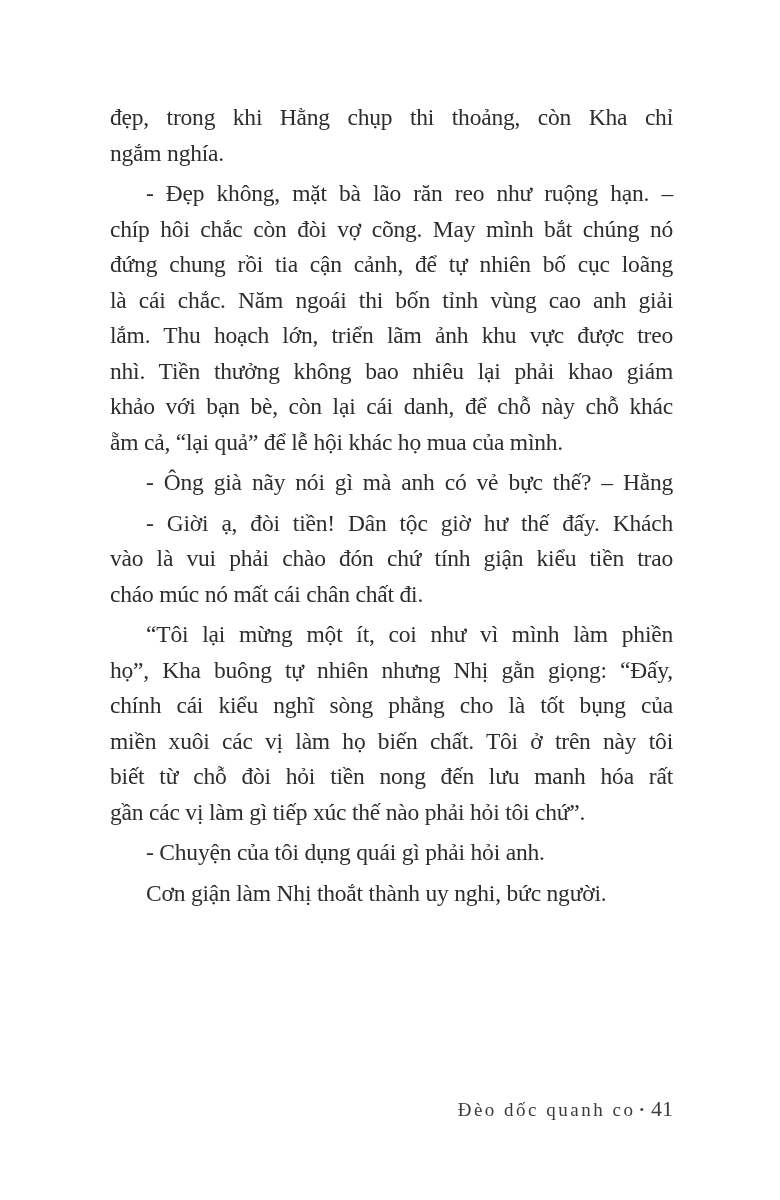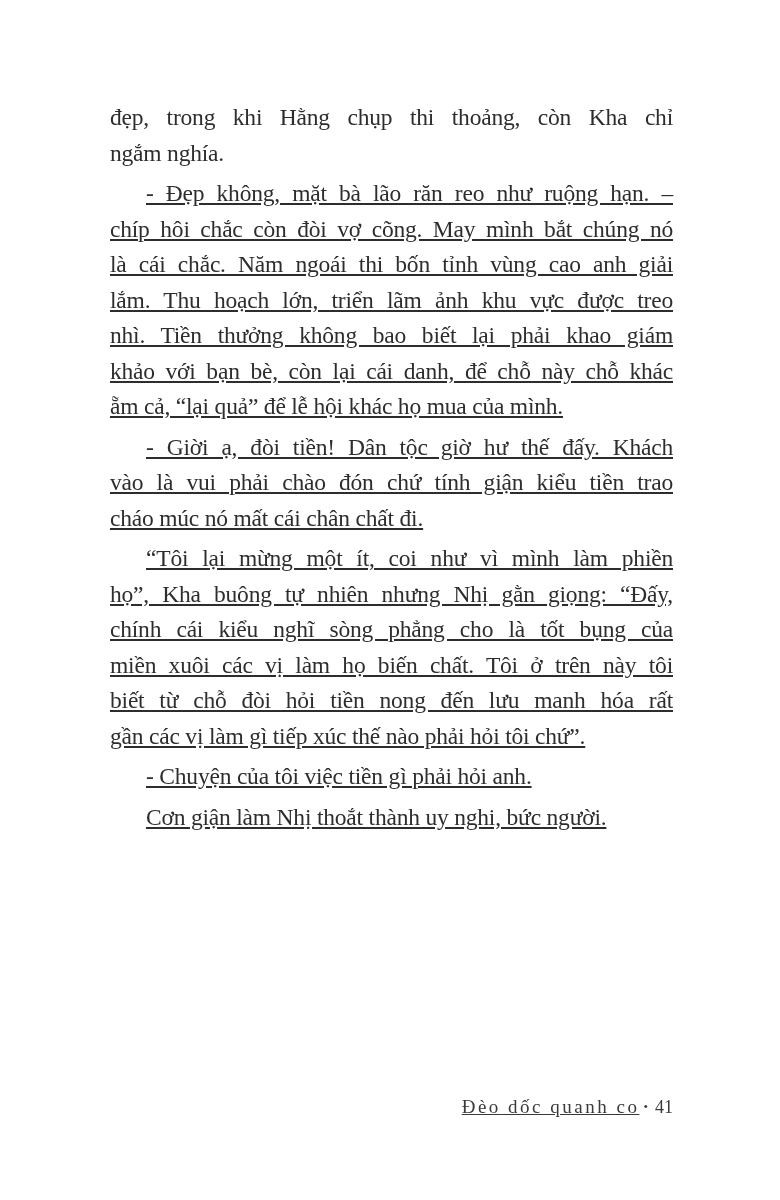--- a/index.html
+++ b/index.html
@@ -19,21 +19,21 @@
   #text-block {
     position: absolute;
     left: 110px;
     right: 107px;
     top: 100px;
     font-size: 23.5px;
     line-height: 35.5px;
     letter-spacing: -0.2px;
   }
   .para { margin: 0; }
-  .para + .para { margin-top: 5px; text-decoration: underline; }
+  .para + .para { margin-top: 5px; }
   .line {
     text-align: justify;
     text-align-last: justify;
     white-space: normal;
   }
   .line.last {
     text-align-last: left;
   }
   .line.indent {
     text-indent: 36px;
@@ -43,68 +43,69 @@
     left: 110px;
     right: 107px;
     top: 1096px;
     text-align: right;
     color: #3a3a3a;
     white-space: nowrap;
   }
   .running-title {
     font-size: 19px;
     letter-spacing: 2.5px;
-    text-decoration: underline;
   }
   .footer-sep {
     font-size: 13px;
     letter-spacing: 0;
     padding: 0 7px 0 4px;
     vertical-align: 2px;
   }
   .page-number {
-    font-size: 18px;
+    font-size: 22px;
     letter-spacing: 0;
   }
 </style>
 </head>
 <body>
 
 <div id="book-page">
   <main id="text-block">
       <div class="para">
         <div class="line">đẹp, trong khi Hằng chụp thi thoảng, còn Kha chỉ</div>
         <div class="line last">ngắm nghía.</div>
       </div>
       <div class="para">
         <div class="line indent">- Đẹp không, mặt bà lão răn reo như ruộng hạn. –</div>
         <div class="line">chíp hôi chắc còn đòi vợ cõng. May mình bắt chúng nó</div>
+        <div class="line">đứng chung rồi tia cận cảnh, để tự nhiên bố cục loãng</div>
         <div class="line">là cái chắc. Năm ngoái thi bốn tỉnh vùng cao anh giải</div>
         <div class="line">lắm. Thu hoạch lớn, triển lãm ảnh khu vực được treo</div>
-        <div class="line">nhì. Tiền thưởng không bao biết lại phải khao giám</div>
+        <div class="line">nhì. Tiền thưởng không bao nhiêu lại phải khao giám</div>
         <div class="line">khảo với bạn bè, còn lại cái danh, để chỗ này chỗ khác</div>
         <div class="line last">ẵm cả, “lại quả” để lễ hội khác họ mua của mình.</div>
       </div>
       <div class="para">
+        <div class="line indent">- Ông già nãy nói gì mà anh có vẻ bực thế? – Hằng</div>
       </div>
       <div class="para">
         <div class="line indent">- Giời ạ, đòi tiền! Dân tộc giờ hư thế đấy. Khách</div>
         <div class="line">vào là vui phải chào đón chứ tính giận kiểu tiền trao</div>
         <div class="line last">cháo múc nó mất cái chân chất đi.</div>
       </div>
       <div class="para">
         <div class="line indent">“Tôi lại mừng một ít, coi như vì mình làm phiền</div>
         <div class="line">họ”, Kha buông tự nhiên nhưng Nhị gằn giọng: “Đấy,</div>
         <div class="line">chính cái kiểu nghĩ sòng phẳng cho là tốt bụng của</div>
         <div class="line">miền xuôi các vị làm họ biến chất. Tôi ở trên này tôi</div>
         <div class="line">biết từ chỗ đòi hỏi tiền nong đến lưu manh hóa rất</div>
         <div class="line last">gần các vị làm gì tiếp xúc thế nào phải hỏi tôi chứ”.</div>
       </div>
       <div class="para">
-        <div class="line last indent">- Chuyện của tôi việc tiền gì phải hỏi anh.</div>
+        <div class="line last indent">- Chuyện của tôi dụng quái gì phải hỏi anh.</div>
       </div>
       <div class="para">
         <div class="line last indent">Cơn giận làm Nhị thoắt thành uy nghi, bức người.</div>
       </div>
     </main>
   <footer id="page-footer">
     <span class="running-title">Đèo dốc quanh co</span><span class="footer-sep">•</span><span class="page-number">41</span>
   </footer>
 </div>
 

